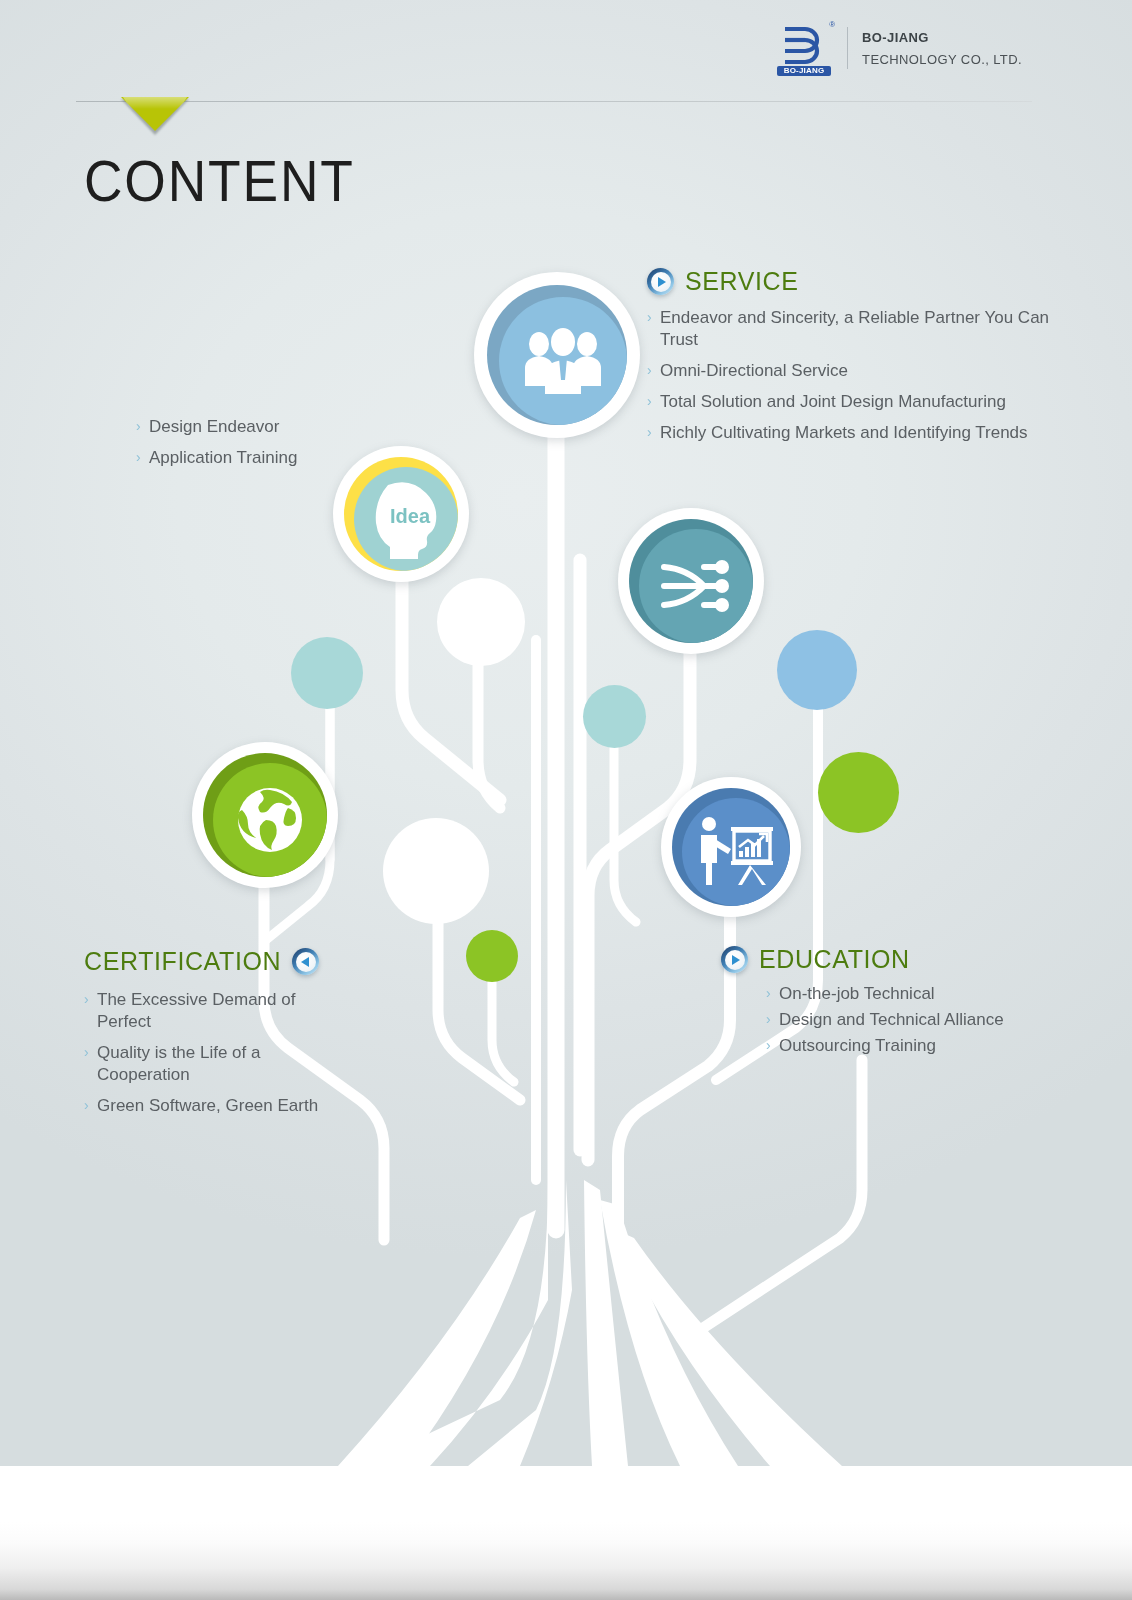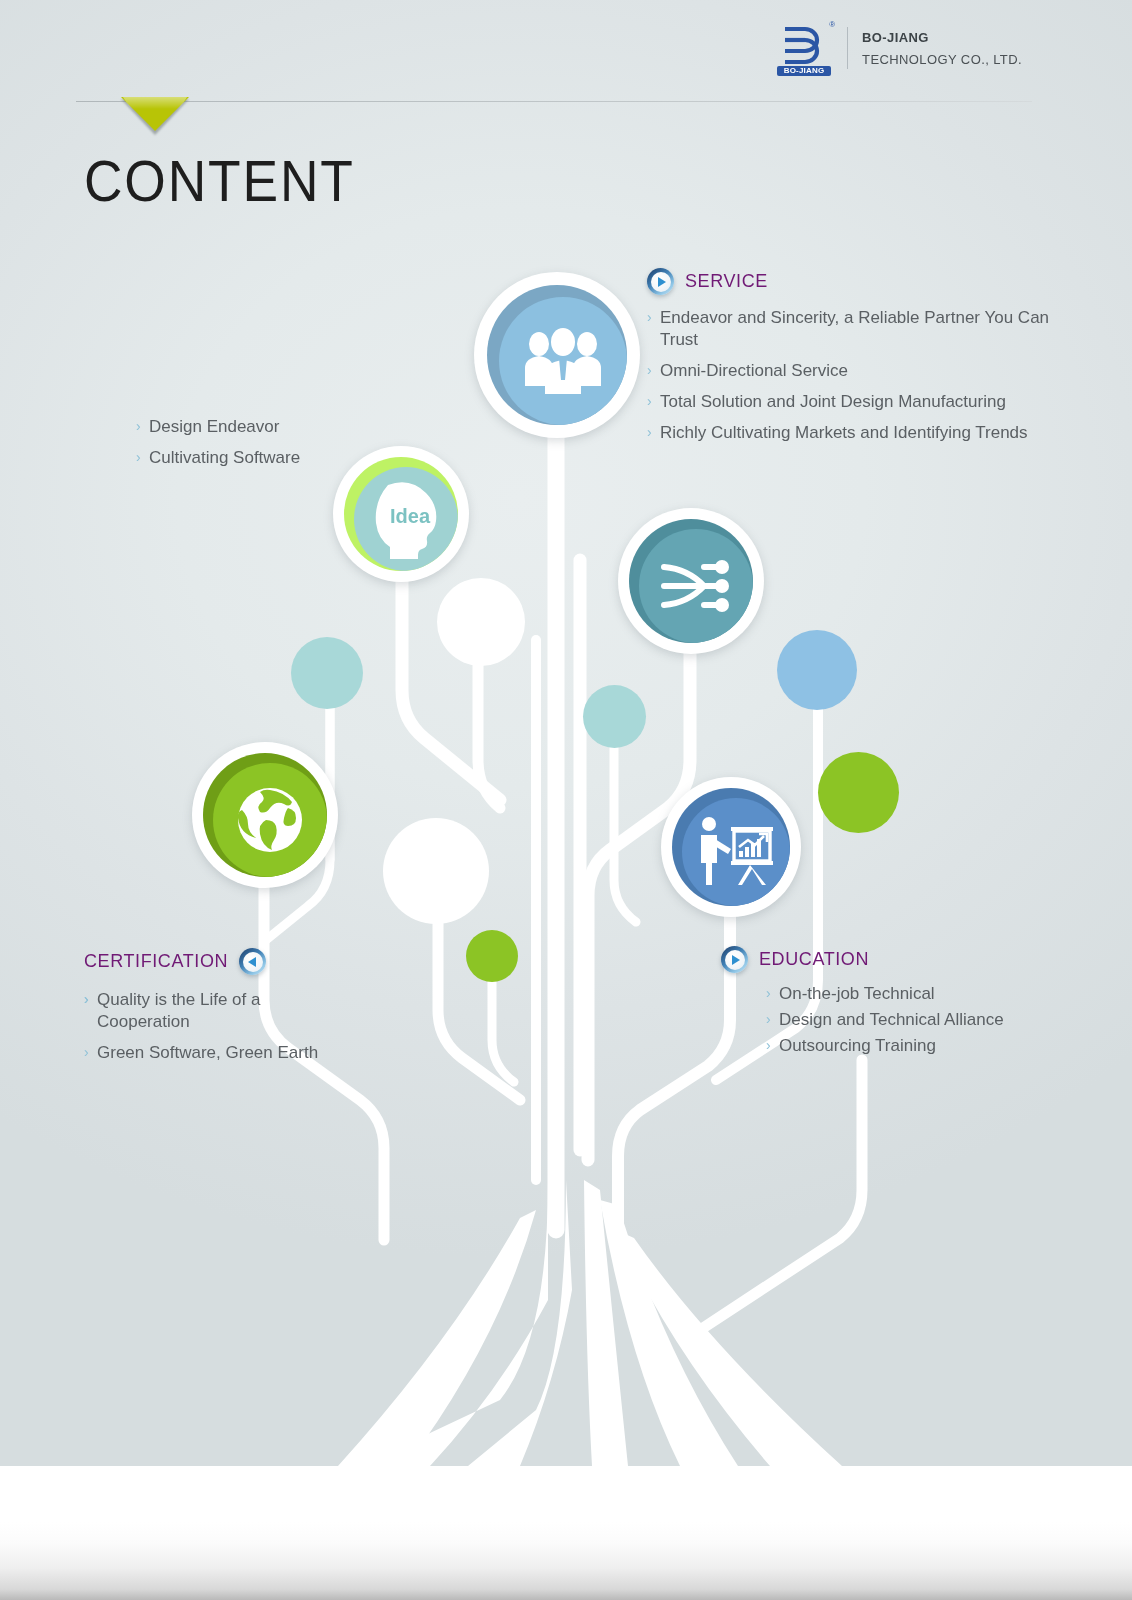--- a/index.html
+++ b/index.html
@@ -200,22 +200,22 @@
   
   .section {
     position: absolute;
   }
   .sec-head {
     display: flex;
     align-items: center;
     gap: 11px;
   }
   .sec-title {
-    font-size: 18px;
-    color: #701a75;
+    font-size: 25px;
+    color: #4d7c0f;
     letter-spacing: 0.6px;
     font-weight: 400;
     line-height: 1.08;
     white-space: pre-line;
   }
   .playbtn {
     flex: 0 0 auto;
     width: 27px;
     height: 27px;
     border-radius: 50%;
@@ -367,21 +367,21 @@
             <ellipse cx="42" cy="14" rx="12" ry="14"></ellipse>
             <path d="M24 46 q0-12 18-14 q18 2 18 14 v20 H24 Z"></path>
             <path d="M38 30 h8 l-2 22 h-4 Z" fill="#8cc0e0"></path>
           </g>
         </svg>
       </div>
     </div>
   </div>
 
   <div class="node" style="left:333px; top:446px; width:136px; height:136px;">
-    <div class="node-inner" style="width:114px; height:114px; background:#bef264;">
+    <div class="node-inner" style="width:114px; height:114px; background:#fde047;">
       <div class="node-face" style="left:10px; top:10px; width:104px; height:104px; background:#9fd2d2;">
         <svg width="76" height="80" viewBox="0 0 76 80">
           <path fill="#ffffff" d="M20 6 q22-8 38 8 q12 12 10 28 q-1 8 -6 12 q-4 3 -3 8 q1 6 -5 8 q-4 1 -4 6 v4 H22 v-12 q-12-8 -14-24 q-2-22 12-38 Z"></path>
           <text x="22" y="44" font-family="Liberation Sans, sans-serif" font-size="20" font-weight="bold" fill="#7cc2c2">Idea</text>
         </svg>
       </div>
     </div>
   </div>
 
   <div class="node" style="left:618px; top:508px; width:146px; height:146px;">
@@ -462,36 +462,36 @@
       <li><span class="chev">›</span><span>Endeavor and Sincerity, a Reliable Partner You Can Trust</span></li>
       <li><span class="chev">›</span><span>Omni-Directional Service</span></li>
       <li><span class="chev">›</span><span>Total Solution and Joint Design Manufacturing</span></li>
       <li><span class="chev">›</span><span>Richly Cultivating Markets and Identifying Trends</span></li>
     </ul>
   </div>
 
   <div class="section" style="left:136px; top:404px; width:230px;">
     <ul class="bullets">
       <li><span class="chev">›</span><span>Design Endeavor</span></li>
-      <li><span class="chev">›</span><span>Cultivating Software</span></li>
+      <li><span class="chev">›</span><span>Application Training</span></li>
     </ul>
   </div>
 
 
   <div class="section" style="left:84px; top:948px; width:300px;">
     <div class="sec-head">
       <span class="sec-title">CERTIFICATION</span>
       <span class="playbtn left">
           <span class="disc">
             <span class="tri"></span>
           </span>
         </span>
     </div>
     <ul class="bullets" style="margin-top:14px; width:250px;">
-      <li><span class="chev">›</span></li>
+      <li><span class="chev">›</span><span>The Excessive Demand of Perfect</span></li>
       <li><span class="chev">›</span><span>Quality is the Life of a Cooperation</span></li>
       <li><span class="chev">›</span><span>Green Software, Green Earth</span></li>
     </ul>
   </div>
 
   <div class="section" style="left:721px; top:946px; width:330px;">
     <div class="sec-head">
       <span class="playbtn">
           <span class="disc">
             <span class="tri"></span>

